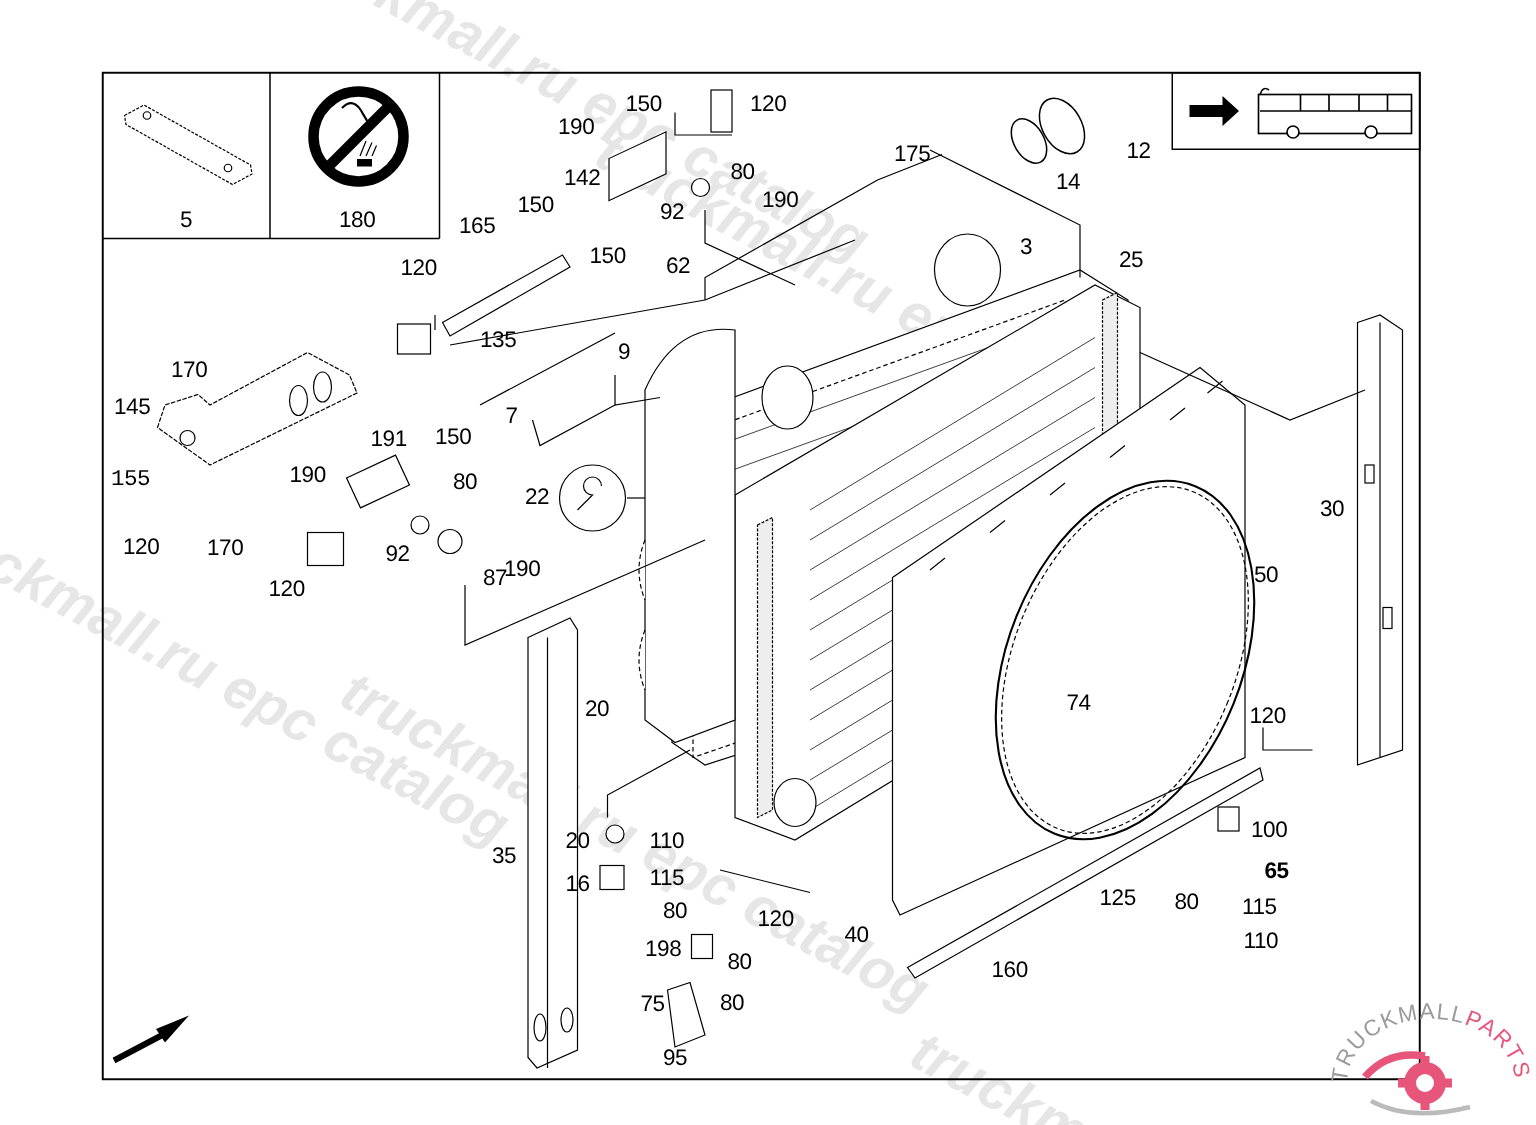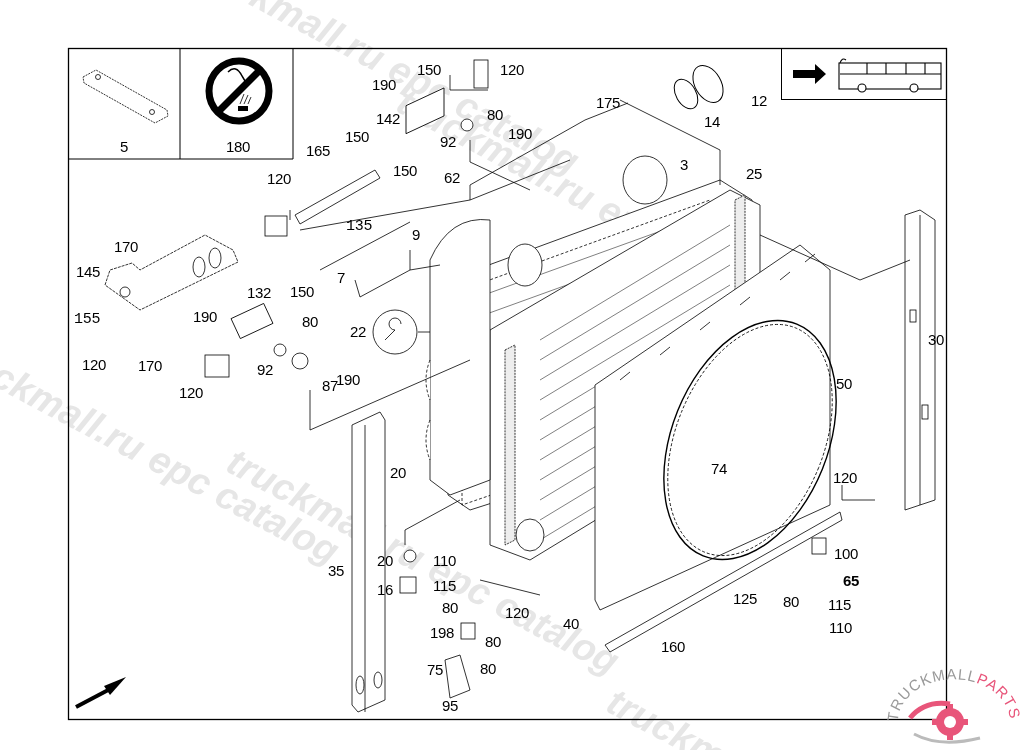--- a/index.html
+++ b/index.html
@@ -203,38 +203,38 @@
   <div class="lbl" style="left:444px;top:170px;">62</div>
   <div class="lbl" style="left:596px;top:95px;">175</div>
   <div class="lbl" style="left:751px;top:93px;">12</div>
   <div class="lbl" style="left:704px;top:114px;">14</div>
   <div class="lbl" style="left:680px;top:157px;">3</div>
   <div class="lbl" style="left:746px;top:166px;">25</div>
   <div class="lbl" style="left:306px;top:143px;">165</div>
   <div class="lbl" style="left:345px;top:129px;">150</div>
   <div class="lbl" style="left:393px;top:163px;">150</div>
   <div class="lbl" style="left:267px;top:171px;">120</div>
-  <div class="lbl" style="left:346px;top:219px;font-family:Liberation Mono, monospace;">135</div>
+  <div class="lbl" style="left:320px;top:219px;">135</div>
   <div class="lbl" style="left:412px;top:227px;">9</div>
   <div class="lbl" style="left:337px;top:270px;">7</div>
   <div class="lbl" style="left:114px;top:239px;">170</div>
   <div class="lbl" style="left:76px;top:264px;">145</div>
-  <div class="lbl" style="left:247px;top:285px;">132</div>
+  <div class="lbl" style="left:247px;top:285px;">191</div>
   <div class="lbl" style="left:290px;top:284px;">150</div>
   <div class="lbl" style="left:193px;top:309px;">190</div>
   <div class="lbl" style="left:302px;top:314px;">80</div>
   <div class="lbl" style="left:322px;top:346px;margin-top:32px;">87</div>
   <div class="lbl" style="left:350px;top:324px;">22</div>
   <div class="lbl" style="left:74px;top:312px;font-family:Liberation Mono, monospace;">155</div>
   <div class="lbl" style="left:82px;top:357px;">120</div>
   <div class="lbl" style="left:138px;top:358px;">170</div>
   <div class="lbl" style="left:257px;top:362px;">92</div>
   <div class="lbl" style="left:336px;top:372px;">190</div>
   <div class="lbl" style="left:179px;top:385px;">120</div>
-  <div class="lbl" style="left:928px;top:332px;">30</div>
+  <div class="lbl" style="left:880px;top:332px;">30</div>
   <div class="lbl" style="left:836px;top:376px;">50</div>
   <div class="lbl" style="left:390px;top:465px;">20</div>
   <div class="lbl" style="left:711px;top:461px;">74</div>
   <div class="lbl" style="left:833px;top:470px;">120</div>
   <div class="lbl" style="left:377px;top:553px;">20</div>
   <div class="lbl" style="left:433px;top:553px;">110</div>
   <div class="lbl" style="left:834px;top:546px;text-align:center;">100</div>
   <div class="lbl" style="left:328px;top:563px;">35</div>
   <div class="lbl" style="left:377px;top:582px;">16</div>
   <div class="lbl" style="left:433px;top:578px;">115</div>

